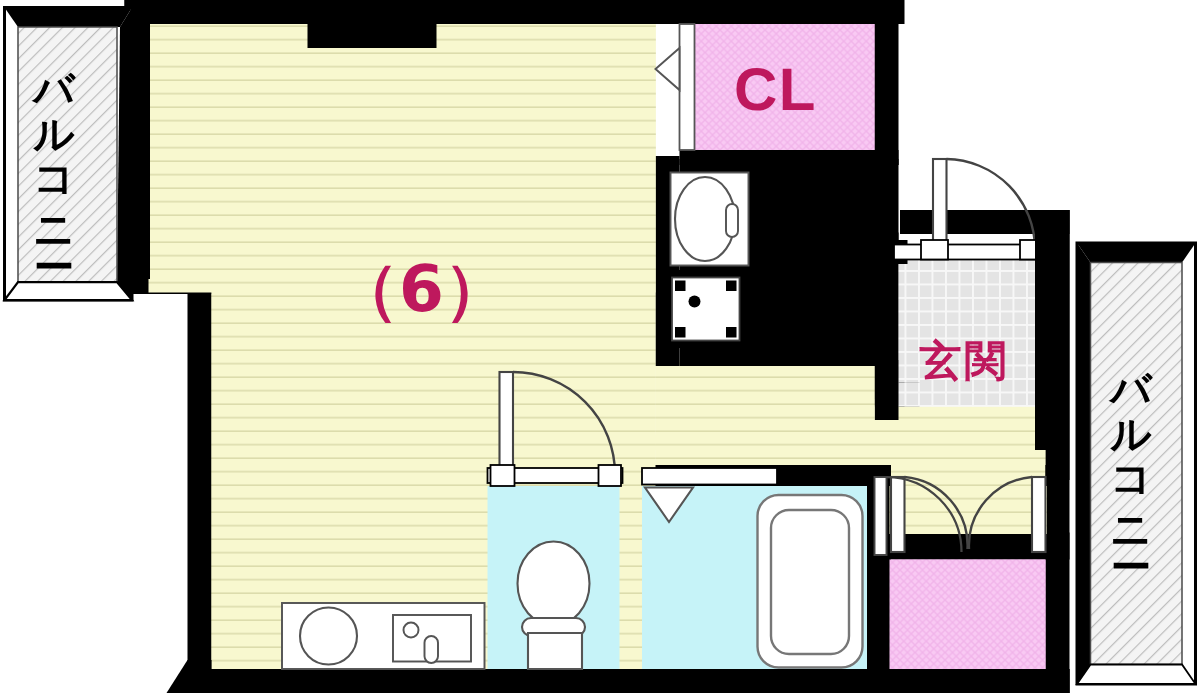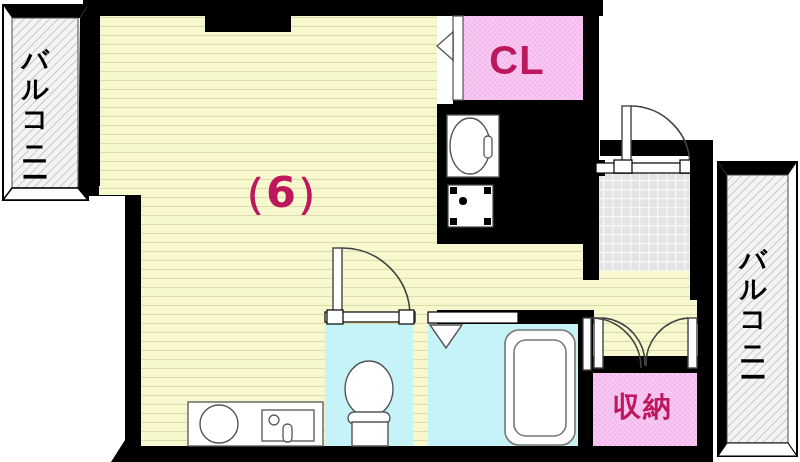--- a/index.html
+++ b/index.html
@@ -301,16 +301,16 @@
 
   <div class="vlabel" id="label-balcony-left">バルコニー</div>
 
   <div class="vlabel" id="label-balcony-right">バルコニー</div>
 
 
   <div class="hlabel" id="label-room-size">（6）</div>
 
   <div class="hlabel" id="label-cl">CL</div>
 
-
-  <div class="hlabel" id="label-shuno">収納</div>
+  <div class="hlabel" id="label-genkan">玄関</div>
+
 
 </div>
 
 </body></html>

